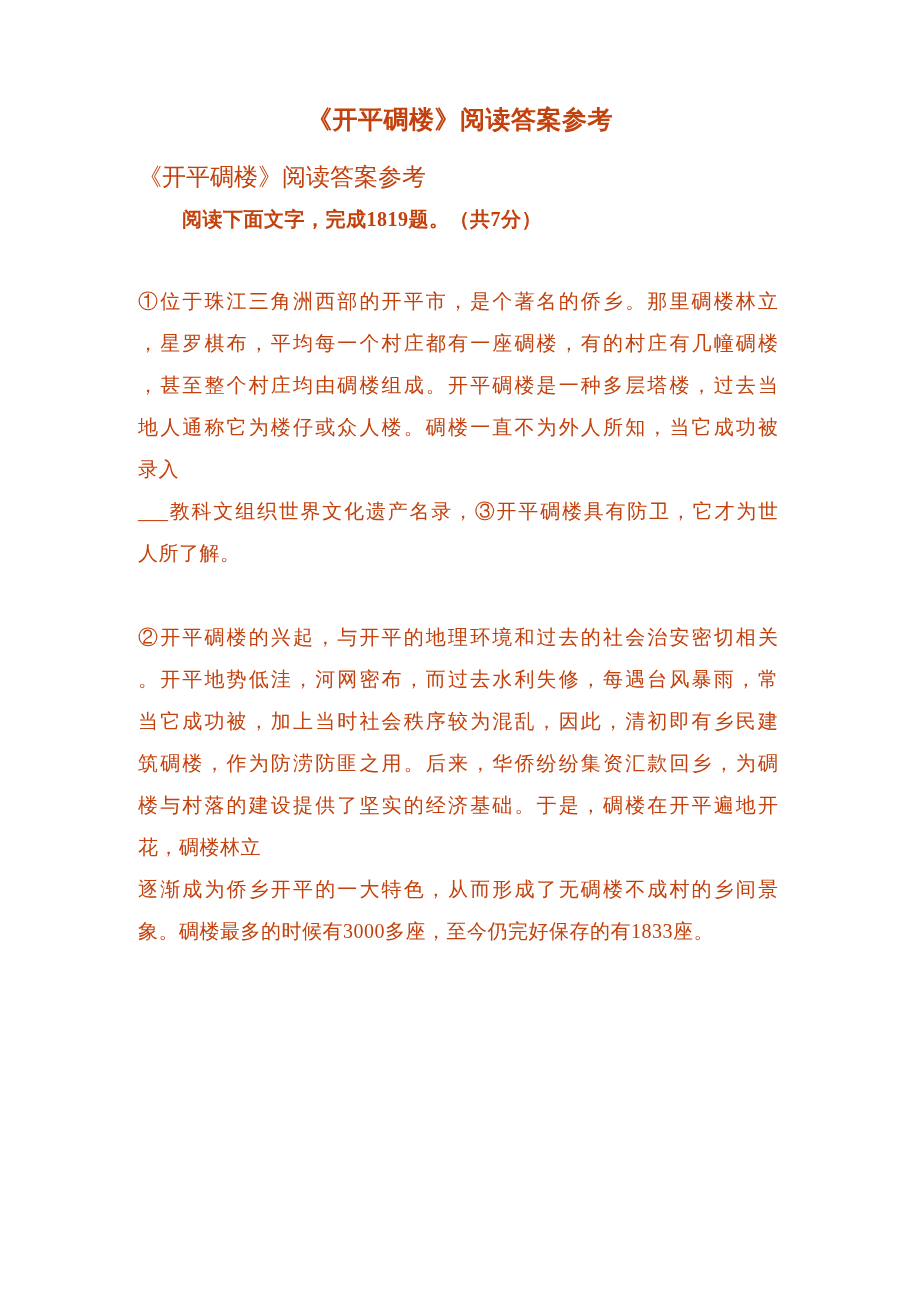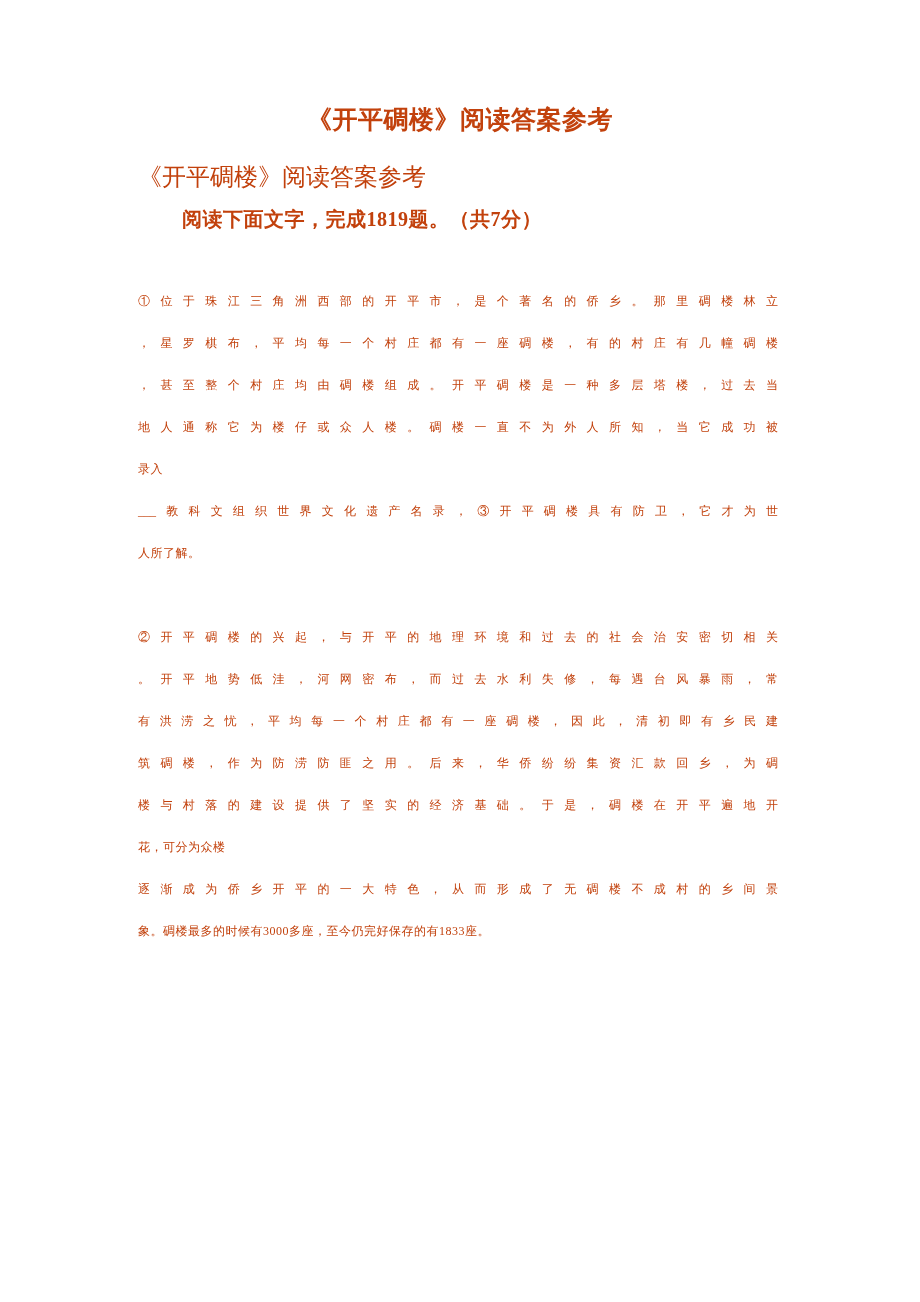--- a/index.html
+++ b/index.html
@@ -44,21 +44,21 @@
       letter-spacing: 0.5px;
       font-weight: bold;
     }
     .para { margin: 0; }
     .para-1 { margin-top: 40px; }
     .para-2 { margin-top: 42px; }
     .para-3 { margin-top: 52px; }
     .line {
       height: 42px;
       line-height: 42px;
-      font-size: 12px;
+      font-size: 20px;
       letter-spacing: 0.5px;
       white-space: nowrap;
     }
     .fill {
       white-space: normal;
       text-align: justify;
       text-align-last: justify;
       letter-spacing: 0px;
     }
   </style>
@@ -81,23 +81,23 @@
       <div class="line fill">，甚至整个村庄均由碉楼组成。开平碉楼是一种多层塔楼，过去当</div>
       <div class="line fill">地人通称它为楼仔或众人楼。碉楼一直不为外人所知，当它成功被</div>
       <div class="line">录入</div>
       <div class="line fill">___教科文组织世界文化遗产名录，③开平碉楼具有防卫，它才为世</div>
       <div class="line">人所了解。</div>
     </div>
 
     <div class="para para-2">
       <div class="line fill">②开平碉楼的兴起，与开平的地理环境和过去的社会治安密切相关</div>
       <div class="line fill">。开平地势低洼，河网密布，而过去水利失修，每遇台风暴雨，常</div>
-      <div class="line fill">有洪涝之忧，平均每一个村庄都有一座碉楼，因此，清初即有乡民建</div>
+      <div class="line fill">当它成功被，加上当时社会秩序较为混乱，因此，清初即有乡民建</div>
       <div class="line fill">筑碉楼，作为防涝防匪之用。后来，华侨纷纷集资汇款回乡，为碉</div>
       <div class="line fill">楼与村落的建设提供了坚实的经济基础。于是，碉楼在开平遍地开</div>
-      <div class="line">花，可分为众楼</div>
+      <div class="line">花，碉楼林立</div>
       <div class="line fill">逐渐成为侨乡开平的一大特色，从而形成了无碉楼不成村的乡间景</div>
       <div class="line">象。碉楼最多的时候有3000多座，至今仍完好保存的有1833座。</div>
     </div>
 
 
   </div>
 </div>
 
 </body></html>

